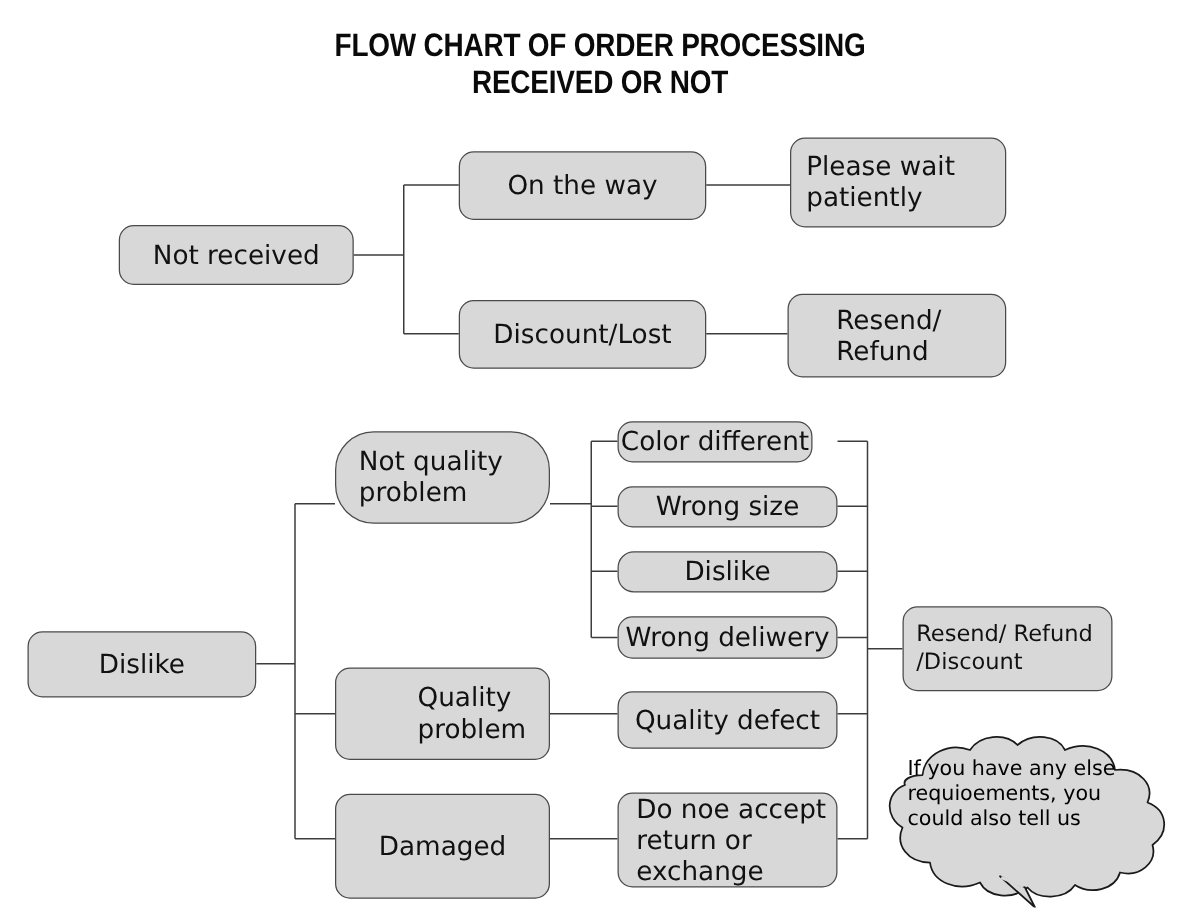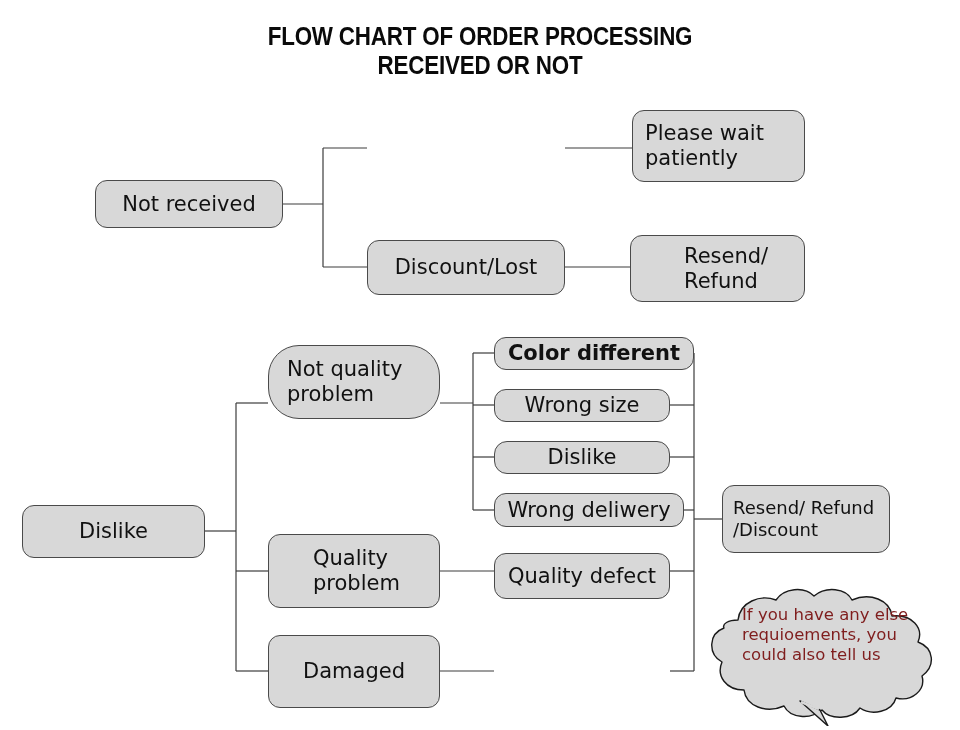--- a/index.html
+++ b/index.html
@@ -82,24 +82,23 @@
     left: 0; top: 0;
     width: 250px; height: 140px;
   }
   #bubble-text {
     position: absolute;
     left: 26px;
     top: 19px;
     width: 206px;
     font-size: 16.5px;
     line-height: 20px;
-    color: #7f1d1d;
+    color: #000000;
     white-space: pre-line;
     text-align: left;
-    margin-left: 16px;
   }
 </style>
 </head>
 <body>
 
 <div id="canvas">
 
   <div id="title">FLOW CHART OF ORDER PROCESSING
 RECEIVED OR NOT</div>
 
@@ -146,73 +145,81 @@
     <line x1="670" y1="571" x2="694" y2="571"></line>
     <line x1="670" y1="671" x2="694" y2="671"></line>
 
     <line x1="694" y1="519" x2="722" y2="519"></line>
   </svg>
 
   <div class="node center" style="left:95px; top:180px; width:188px; height:48px;">
     <span class="txt">Not received</span>
   </div>
 
+  <div class="node center" style="left:367px; top:121px; width:198px; height:55px;">
+    <span class="txt">On the way</span>
+  </div>
 
   <div class="node left" style="left:632px; top:110px; width:173px; height:72px;">
     <span class="txt">Please wait
 patiently</span>
   </div>
 
   <div class="node center" style="left:367px; top:240px; width:198px; height:55px;">
     <span class="txt">Discount/Lost</span>
   </div>
 
   <div class="node left" style="left:630px; top:235px; width:175px; height:67px;">
-    <span class="txt" style="padding-left:53px;">Resend/
+    <span class="txt" style="padding-left:38px;">Resend/
 Refund</span>
   </div>
 
   <div class="node center" style="left:22px; top:505px; width:183px; height:53px;">
     <span class="txt">Dislike</span>
   </div>
 
   <div class="node left" style="left:268px; top:345px; width:172px; height:74px;border-radius:31px;">
     <span class="txt" style="padding-left:18px;">Not quality
 problem</span>
   </div>
 
   <div class="node left" style="left:268px; top:534px; width:172px; height:74px;">
-    <span class="txt" style="padding-left:44px;">Quality
+    <span class="txt" style="padding-left:32px;margin-left:33px;">Quality
 problem</span>
   </div>
 
-  <div class="node center" style="left:268px; top:635px; width:172px; height:73px;">
+  <div class="node center" style="left:268px; top:635px; width:172px; height:84px;">
     <span class="txt">Damaged</span>
   </div>
 
-  <div class="node center" style="left:494px; top:337px; width:200px; height:33px;font-weight:bold;">
+  <div class="node center" style="left:494px; top:337px; width:156px; height:33px;">
     <span class="txt">Color different</span>
   </div>
 
   <div class="node center" style="left:494px; top:389px; width:176px; height:33px;">
     <span class="txt">Wrong size</span>
   </div>
 
   <div class="node center" style="left:494px; top:441px; width:176px; height:33px;border-radius:13px;">
     <span class="txt">Dislike</span>
   </div>
 
-  <div class="node center" style="left:494px; top:493px; width:190px; height:34px;">
+  <div class="node center" style="left:494px; top:493px; width:176px; height:34px;">
     <span class="txt">Wrong deliwery</span>
   </div>
 
   <div class="node center" style="left:494px; top:553px; width:176px; height:46px;">
     <span class="txt">Quality defect</span>
   </div>
 
+  <div class="node left" style="left:494px; top:634px; width:176px; height:76px;">
+    <span class="txt" style="padding-left:14px;">Do noe accept
+return or
+exchange</span>
+  </div>
 
   <div class="node left" style="left:722px; top:485px; width:168px; height:68px;">
     <span class="txt" style="padding-left:10px; font-size:18px; line-height:22px;">Resend/ Refund
 /Discount</span>
   </div>
 
   <div id="bubble-wrap">
     <svg id="bubble-svg" viewBox="0 0 250 140" preserveAspectRatio="none">
       <path d="M 38,34
                C 40,16 60,8 76,14

